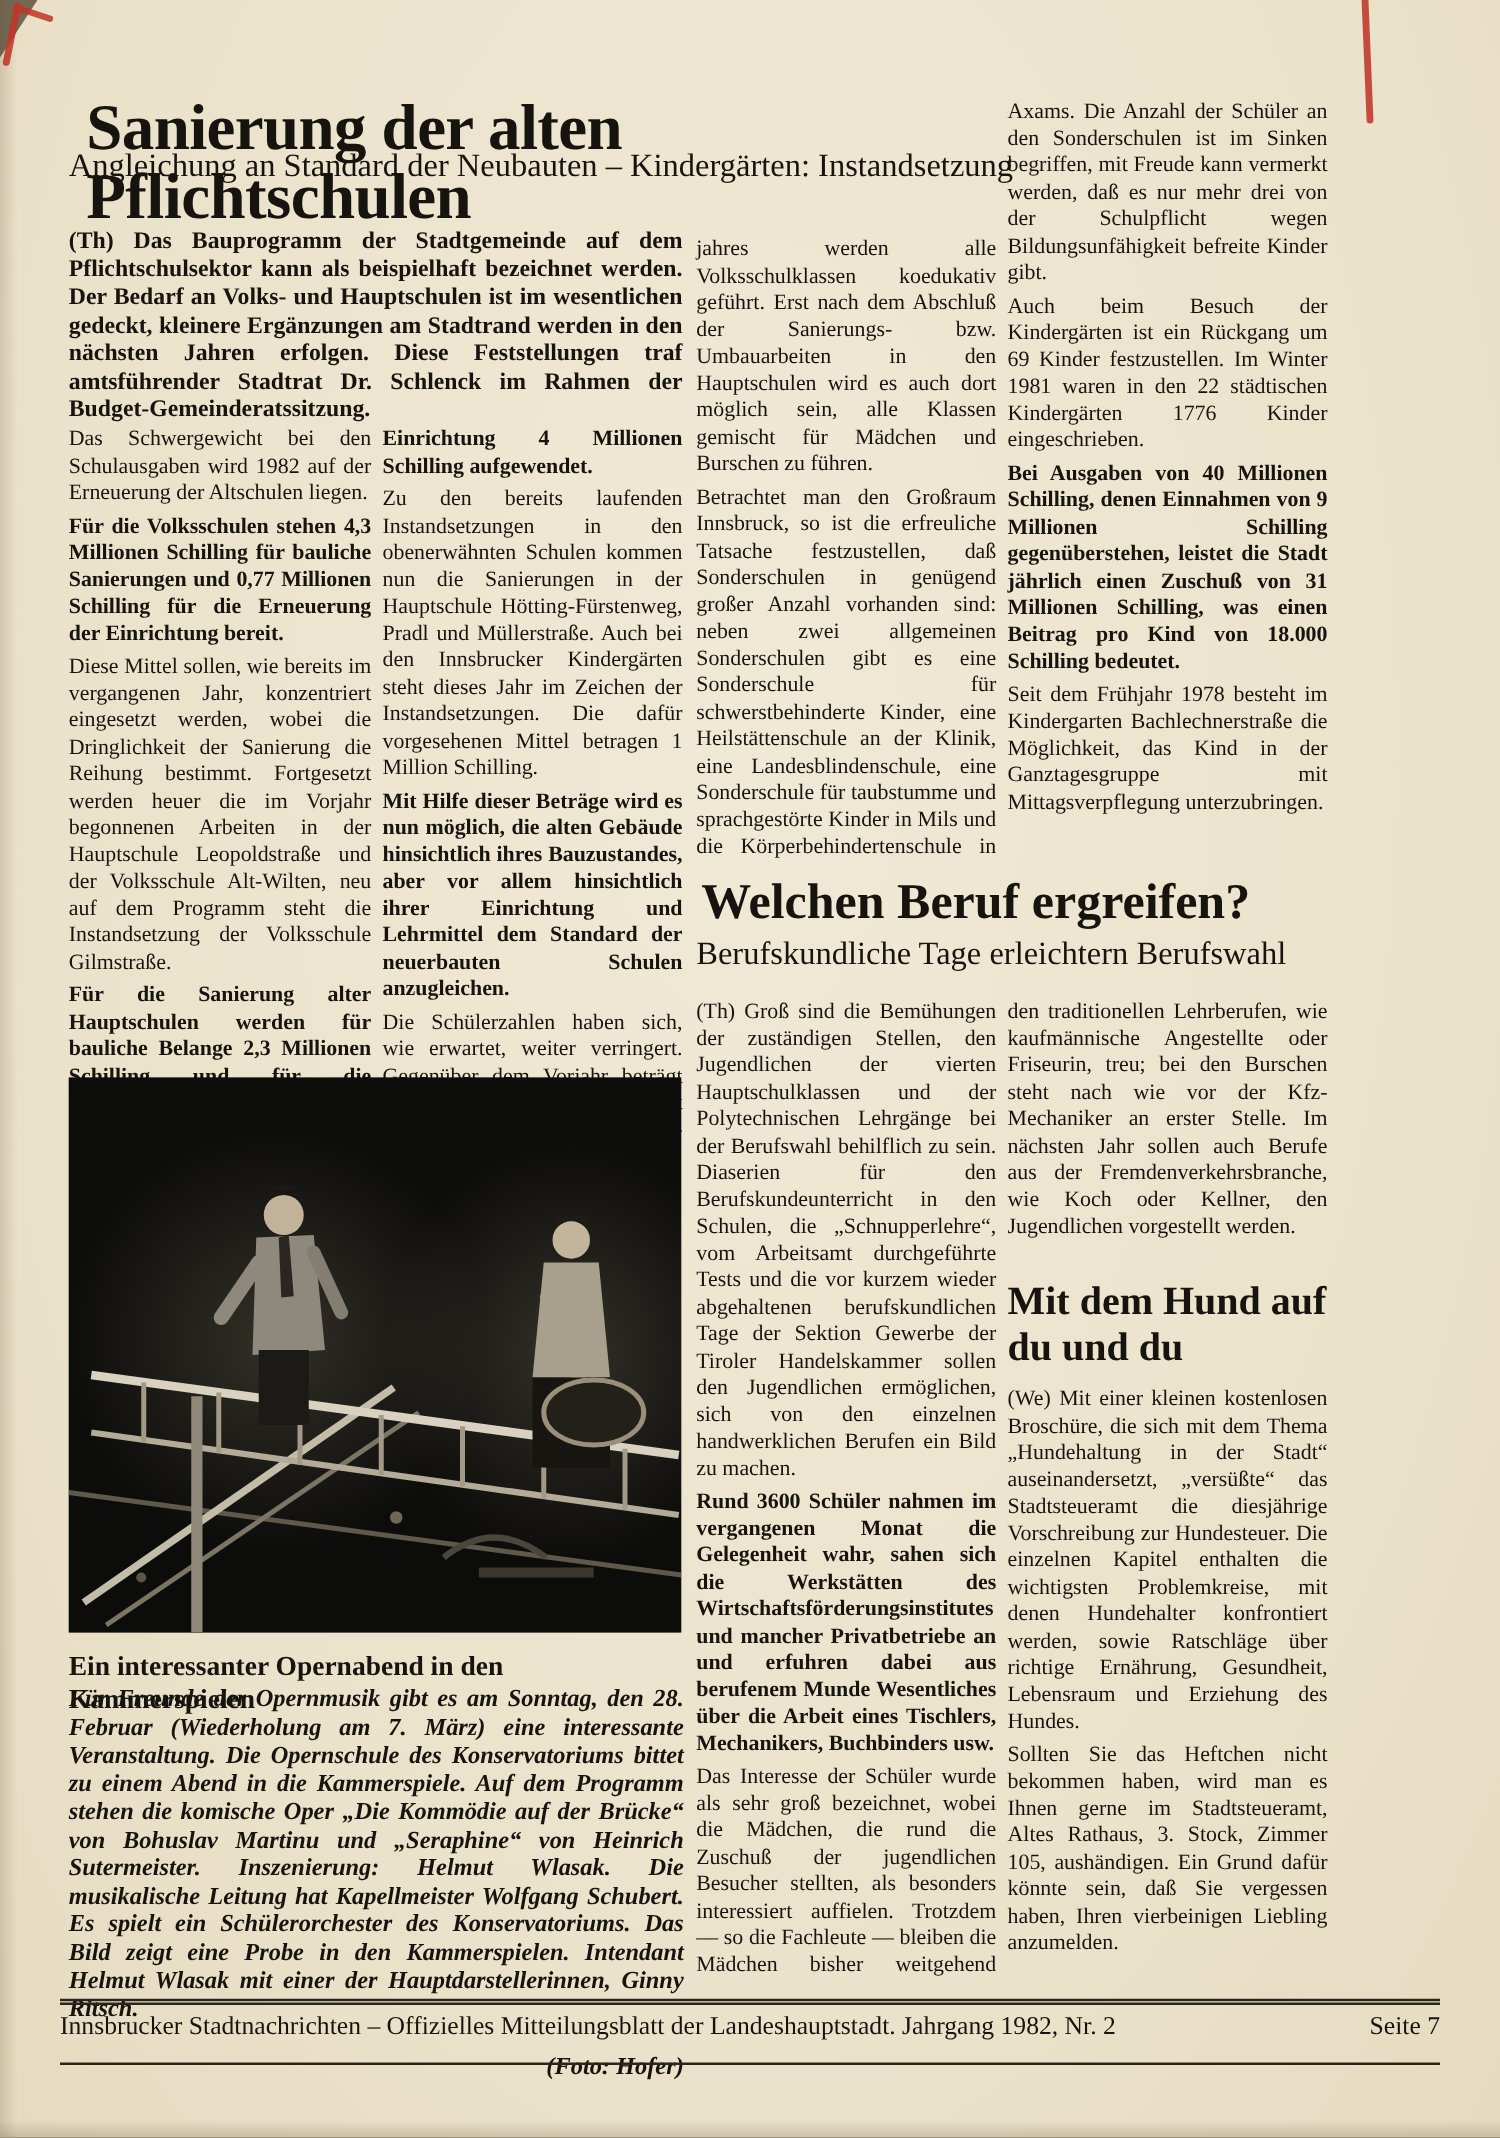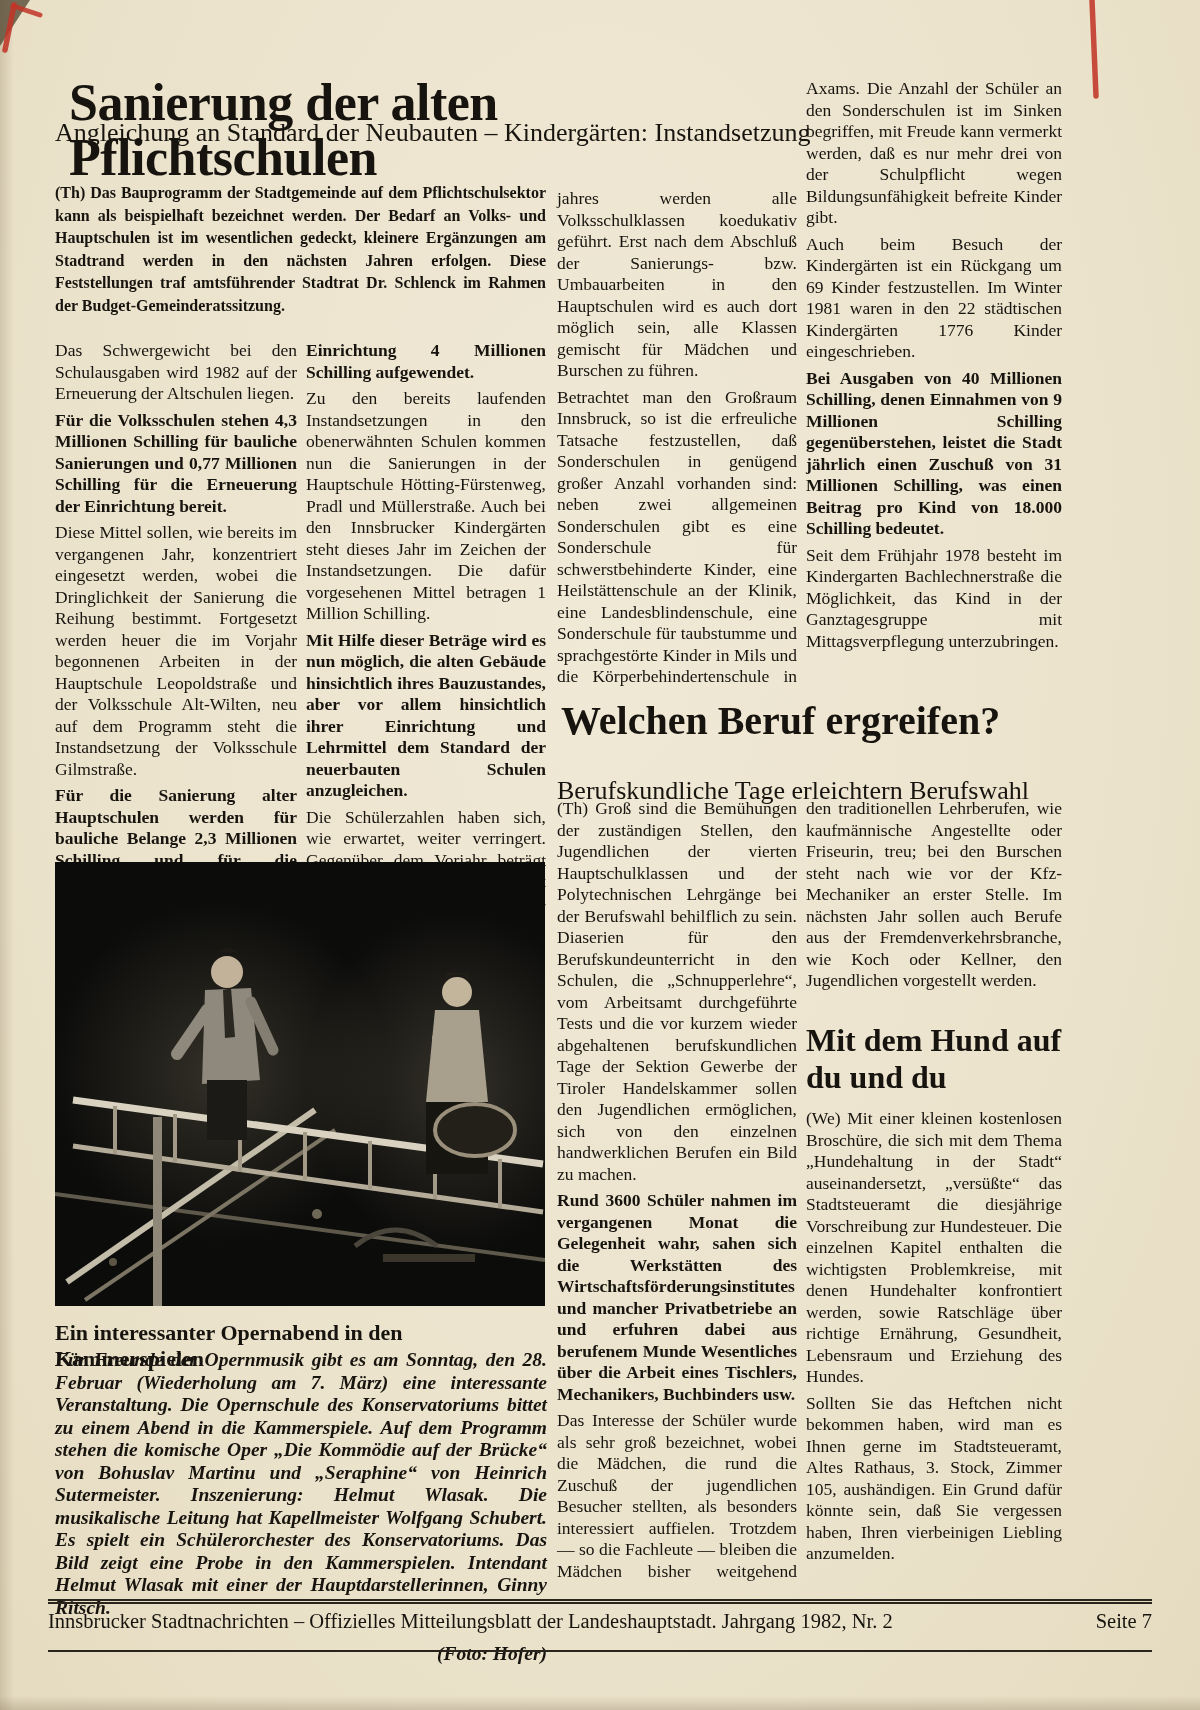--- a/index.html
+++ b/index.html
@@ -16,31 +16,31 @@
     overflow:hidden;
   }
   .corner-dark{
     position:absolute;left:0;top:0;width:30px;height:46px;
     background:#4e422c;opacity:.75;
     clip-path:polygon(0 0, 100% 0, 0 100%);
   }
   .abs{position:absolute;}
   .a1-title{left:55px;top:62px;width:700px;font-size:52px;font-weight:700;letter-spacing:-0.5px;line-height:1.05;margin:14px;}
   .a1-subtitle{left:55px;top:119px;width:760px;font-size:26px;line-height:1.1;}
-  .a1-lead{left:55px;top:182px;width:491px;font-size:16px;line-height:22.5px;font-weight:700;text-align:justify;}
+  .a1-lead{left:55px;top:182px;width:491px;font-size:19px;line-height:22.5px;font-weight:700;text-align:justify;}
   .col{font-size:17.5px;line-height:21.5px;text-align:justify;}
   .col p{margin:0 0 5px 0;}
   .col p.bold{font-weight:700;}
   .col p.cont{text-align-last:justify;}
   .a1-col1{left:55px;top:340px;width:242px;}
   .a1-col2{left:306px;top:340px;width:240px;}
   .a1-col3{left:557px;top:188px;width:240px;}
   .a1-col4{left:806px;top:78px;width:256px;}
   .a2-title{left:557px;top:697px;width:520px;font-size:40px;font-weight:700;margin:4px;line-height:1;}
-  .a2-subtitle{left:557px;top:748px;width:520px;font-size:26px;margin-top:28px;}
+  .a2-subtitle{left:557px;top:748px;width:520px;font-size:26px;}
   .a2-col1{left:557px;top:798px;width:240px;}
   .a2-col2{left:806px;top:798px;width:256px;}
   .a3-title{left:806px;top:1022px;width:258px;font-size:32px;font-weight:700;line-height:37px;margin:0;}
   .a3-col{left:806px;top:1108px;width:256px;}
   .photo{left:55px;top:862px;width:490px;height:444px;background:#0b0b0a;}
   .photo svg{display:block;width:100%;height:100%;}
   .cap-title{left:55px;top:1320px;width:492px;font-size:22px;font-weight:700;}
   .cap-text{left:55px;top:1349px;width:492px;font-size:19.5px;line-height:22.5px;font-style:italic;font-weight:600;text-align:justify;}
   .cap-credit{text-align:right;font-style:italic;font-weight:700;margin-top:24px;}
   .rule-top{left:48px;top:1599px;width:1104px;height:0;border-top:5px double #2a251c;}

